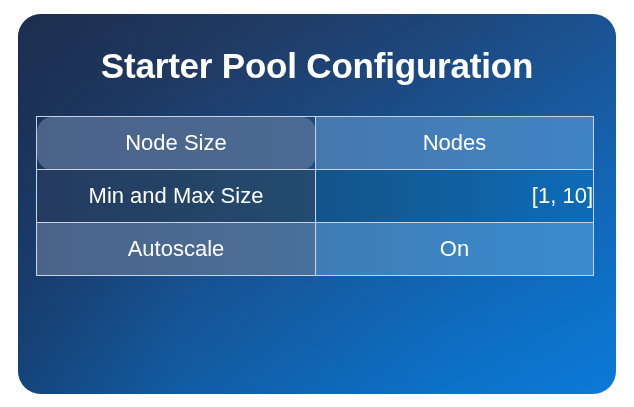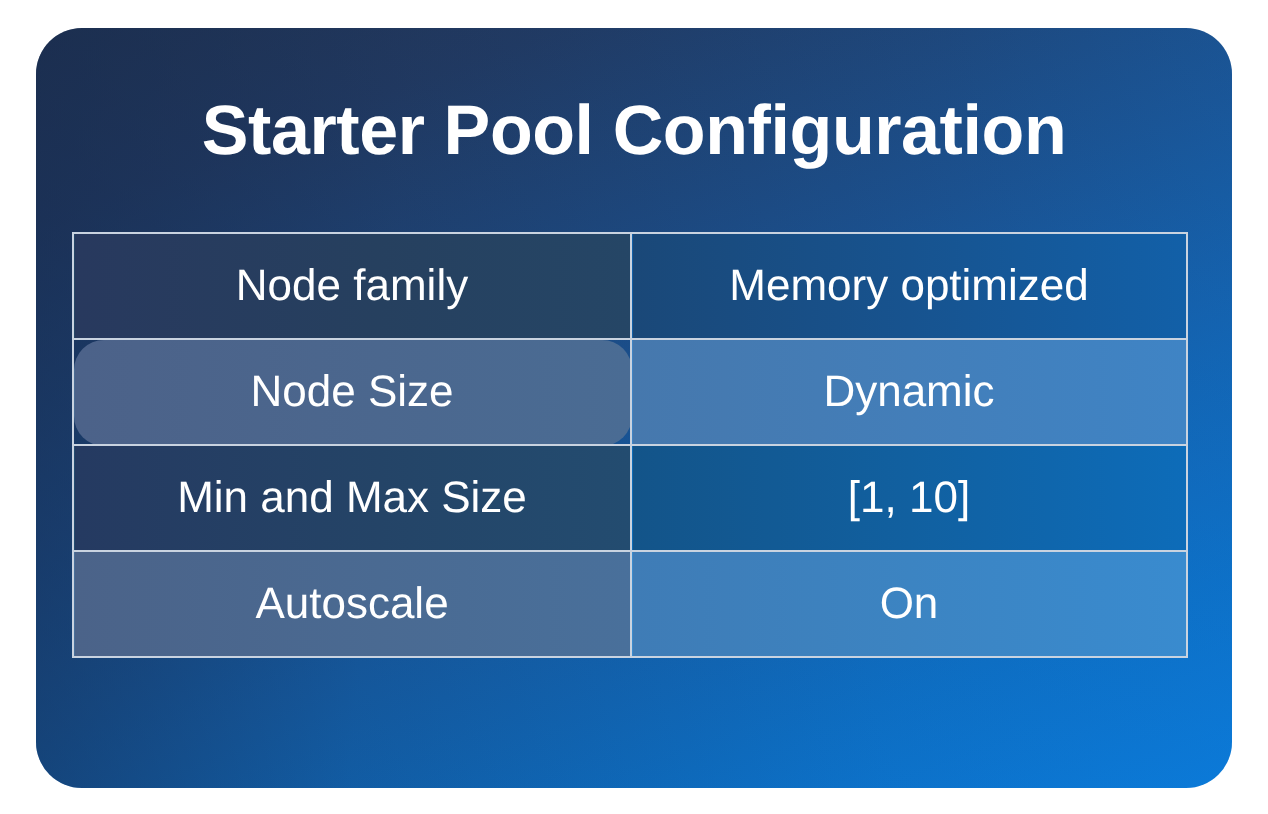--- a/index.html
+++ b/index.html
@@ -92,21 +92,21 @@
   
   .r1 .lbl { background: linear-gradient(90deg,#28395e 0%, #26405f 55%, #254666 100%); }
   .r1 .val { background: linear-gradient(90deg,#1a4878 0%, #17538f 50%, #1260a8 100%); }
 
   
   .r2 .lbl { background: linear-gradient(90deg,#4c6289 0%, #4b678e 55%, #4a6c94 100%); border-radius: 15px; }
   .r2 .val { background: linear-gradient(90deg,#4678ad 0%, #437eb9 50%, #3f84c5 100%); }
 
   
   .r3 .lbl { background: linear-gradient(90deg,#253a61 0%, #244467 55%, #234c70 100%); }
-  .r3 .val { background: linear-gradient(90deg,#135489 0%, #1160a0 50%, #0d6cb9 100%); }
+  .r3 .val { background: linear-gradient(90deg,#135489 0%, #1160a0 50%, #0d6cb9 100%); text-align: right; }
 
   
   .r4 .lbl { background: linear-gradient(90deg,#4b6389 0%, #4a6a92 55%, #49709b 100%); }
   .r4 .val { background: linear-gradient(90deg,#3f7cb6 0%, #3c84c2 50%, #398bcf 100%); }
 
   
   .r5 .lbl { background: linear-gradient(90deg,#22395f 0%, #21456d 55%, #1f5078 100%); }
   .r5 .val { background: linear-gradient(90deg,#0d5f9f 0%, #0d6bb7 50%, #0f75ca 100%); }
 </style>
 </head>
@@ -118,27 +118,23 @@
     <div class="panel-sheen"></div>
 
     <div class="title">Starter Pool Configuration</div>
 
     <table class="cfg-table">
       <colgroup>
         <col class="c-label">
         <col class="c-value">
       </colgroup>
       <tbody>
-        <tr class="r1">
-          <td class="lbl">Node family</td>
-          <td class="val">Memory optimized</td>
-        </tr>
         <tr class="r2">
           <td class="lbl">Node Size</td>
-          <td class="val">Dynamic</td>
+          <td class="val">Nodes</td>
         </tr>
         <tr class="r3">
           <td class="lbl">Min and Max Size</td>
           <td class="val">[1, 10]</td>
         </tr>
         <tr class="r4">
           <td class="lbl">Autoscale</td>
           <td class="val">On</td>
         </tr>
       </tbody>

